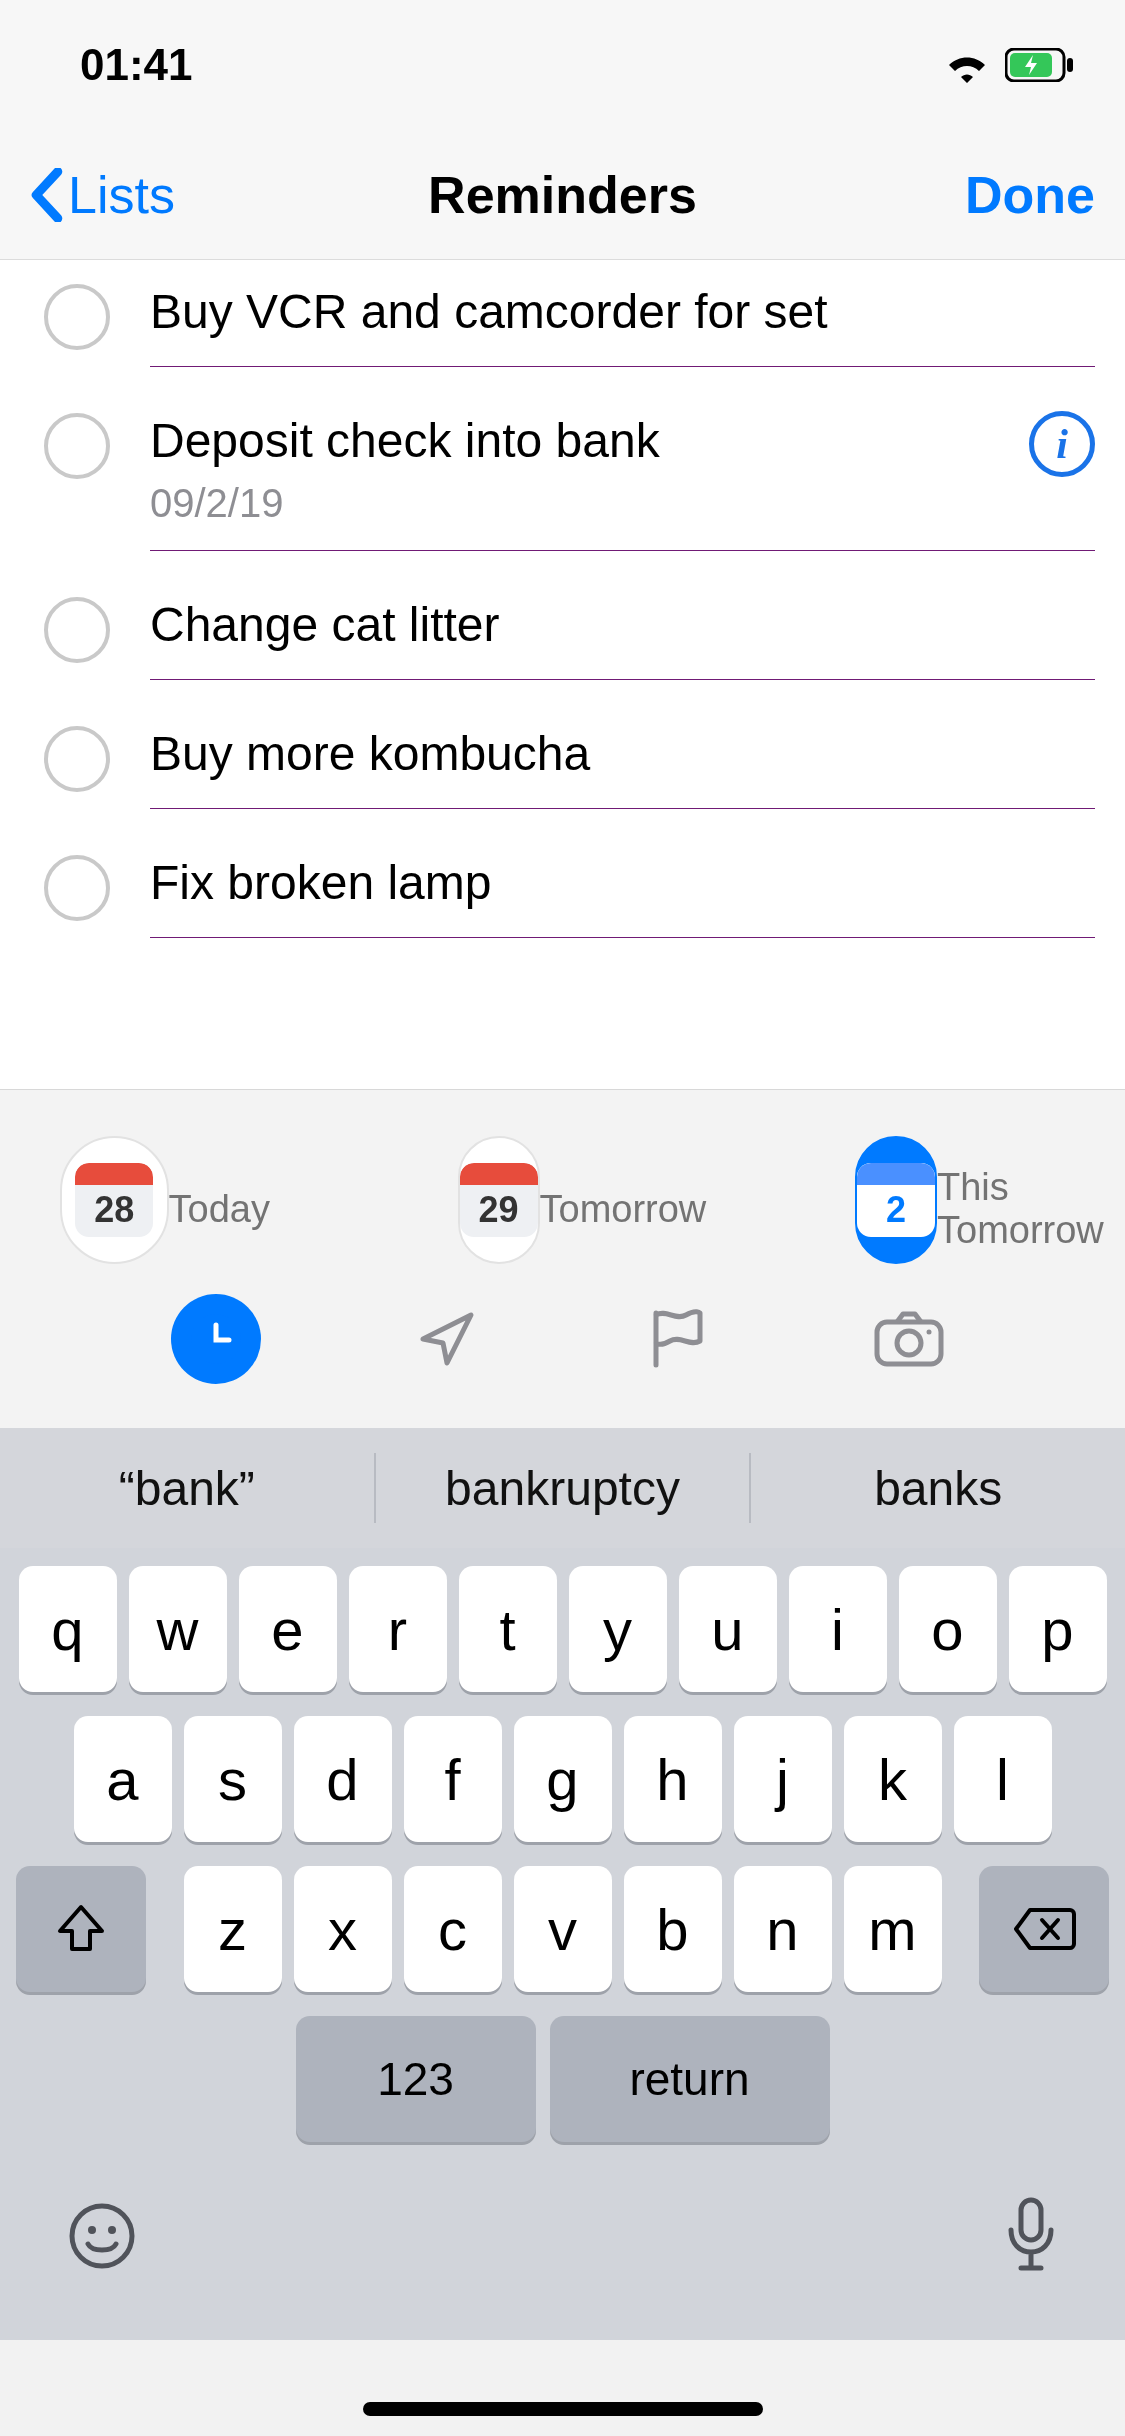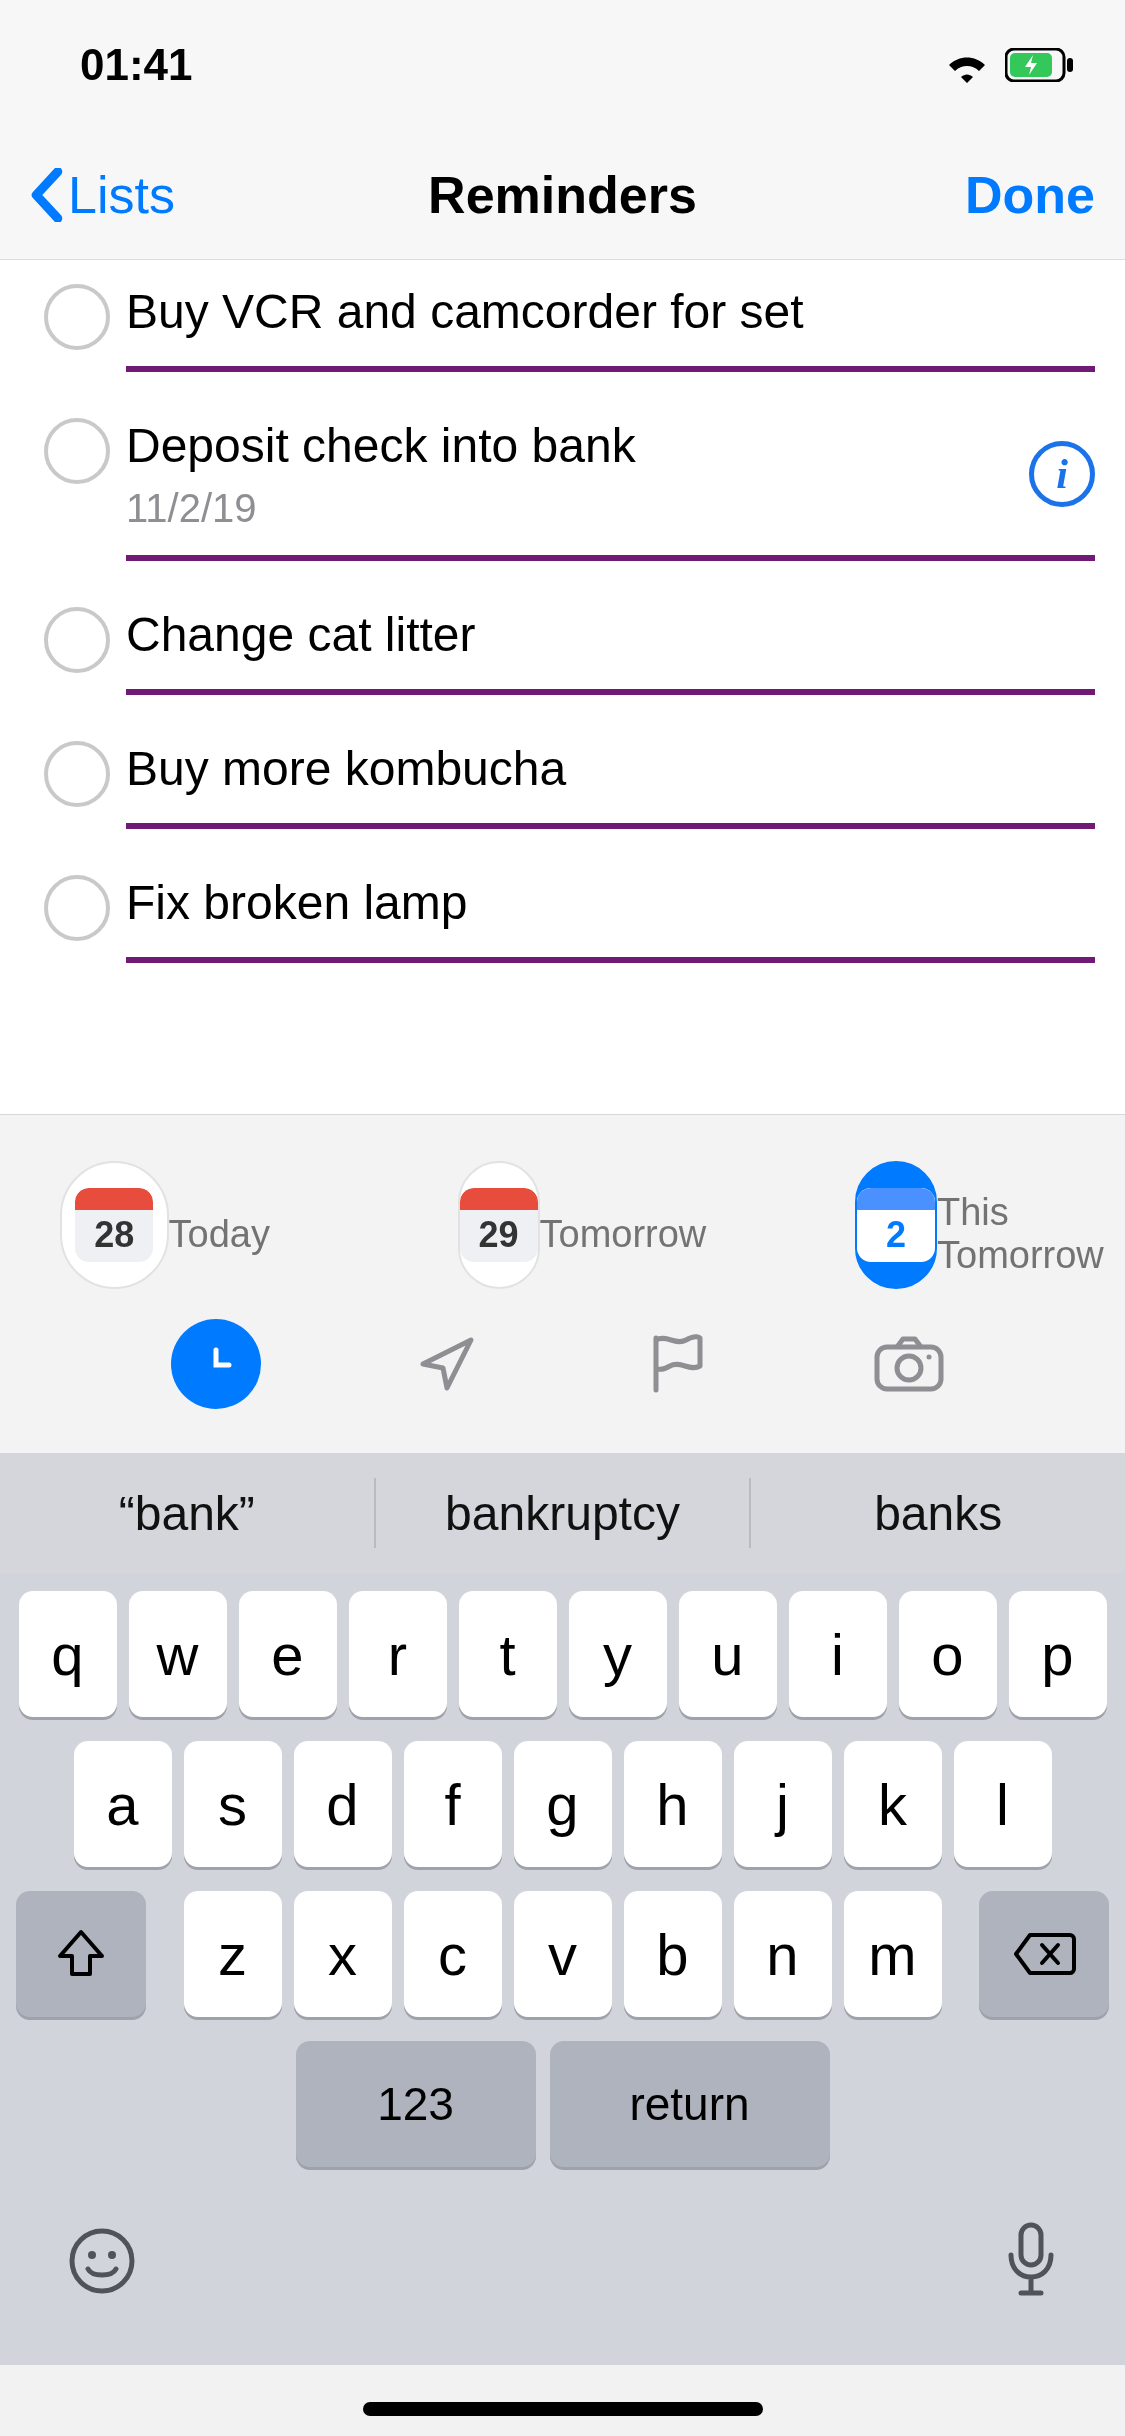--- a/index.html
+++ b/index.html
@@ -12,21 +12,21 @@
   .nav-bar { height: 130px; display: flex; align-items: center; justify-content: space-between; padding: 0 30px; background: #f7f7f7; border-bottom: 1px solid #dcdcdc; }
   .nav-back { display: flex; align-items: center; color: #007aff; font-size: 52px; }
   .nav-back svg { margin-right: 4px; }
   .nav-title { font-size: 52px; font-weight: 700; color: #000; position: absolute; left: 0; right: 0; text-align: center; pointer-events: none; }
   .nav-done { color: #007aff; font-size: 52px; font-weight: 600; }
   .nav-bar { position: relative; gap: 7px; }
   
   .list { background: #fff; }
   .row { display: flex; align-items: flex-start; min-height: 120px; padding: 22px 30px 22px 44px; }
   .circle { width: 66px; height: 66px; border: 4px solid #c9c9c9; border-radius: 50%; flex-shrink: 0; margin-top: 2px; }
-  .row-content { flex: 1; margin-left: 16px; border-bottom: 6px solid #701a75; padding-bottom: 24px; min-height: 76px; display:flex; align-items:center; }
+  .row-content { flex: 1; margin-left: 40px; border-bottom: 1px solid #701a75; padding-bottom: 24px; min-height: 76px; display:flex; align-items:flex-start; }
   .row-inner { flex:1; }
   .row-title { font-size: 48px; color: #000; line-height: 1.25; }
   .row-sub { font-size: 40px; color: #8e8e93; margin-top: 10px; }
   .info-btn { width: 66px; height: 66px; border: 5px solid #1a73e8; border-radius: 50%; display:flex; align-items:center; justify-content:center; margin-left: 20px; }
   .info-btn span { font-family: Georgia, serif; font-style: italic; font-size: 42px; color: #1a73e8; font-weight: 600; }
   .list-bottom-gap { height: 130px; background: #fff; border-bottom: 1px solid #d8d8d8; }
   
   .chips-area { background: #f3f3f3; padding: 46px 60px 10px; }
   .chips-row { display: flex; justify-content: space-between; }
   .chip-col { display:flex; flex-direction:row; align-items:center; width: 210px; }
@@ -103,21 +103,21 @@
         <div class="row-inner">
           <div class="row-title">Buy VCR and camcorder for set</div>
         </div>
       </div>
     </div>
     <div class="row">
       <div class="circle"></div>
       <div class="row-content">
         <div class="row-inner">
           <div class="row-title">Deposit check into bank</div>
-          <div class="row-sub">11/2/19</div>
+          <div class="row-sub">09/2/19</div>
         </div>
         <div class="info-btn">
           <span>i</span>
         </div>
       </div>
     </div>
     <div class="row">
       <div class="circle"></div>
       <div class="row-content">
         <div class="row-inner">

